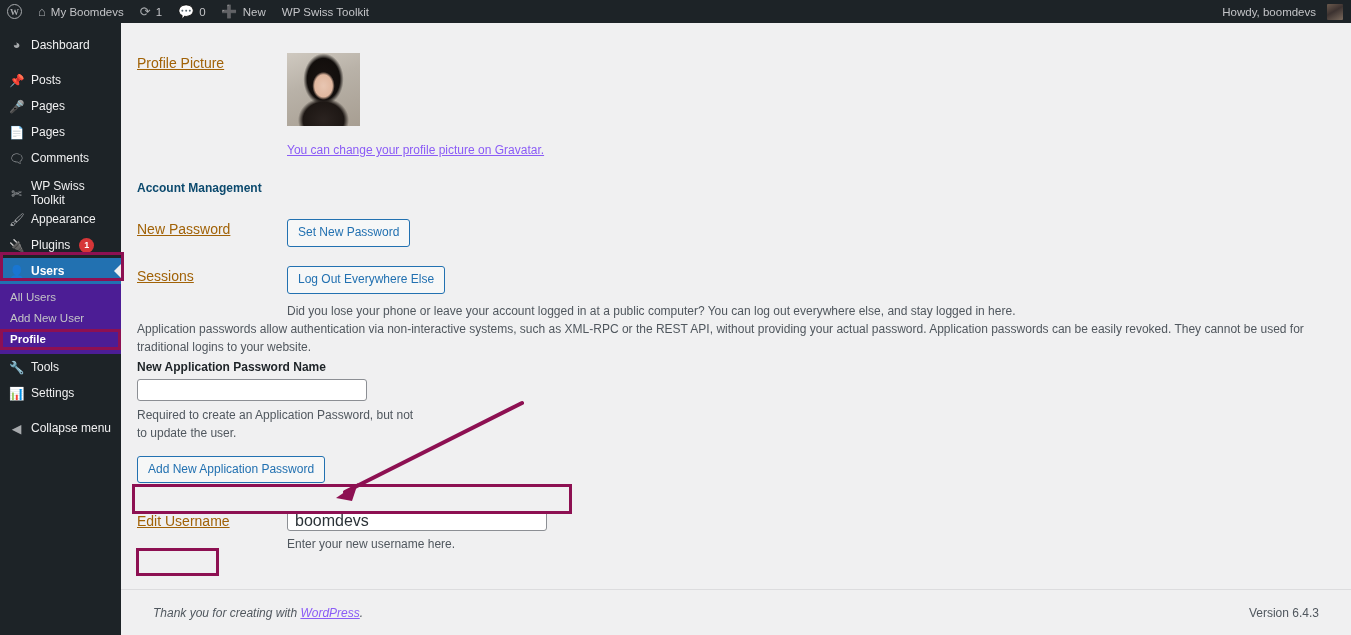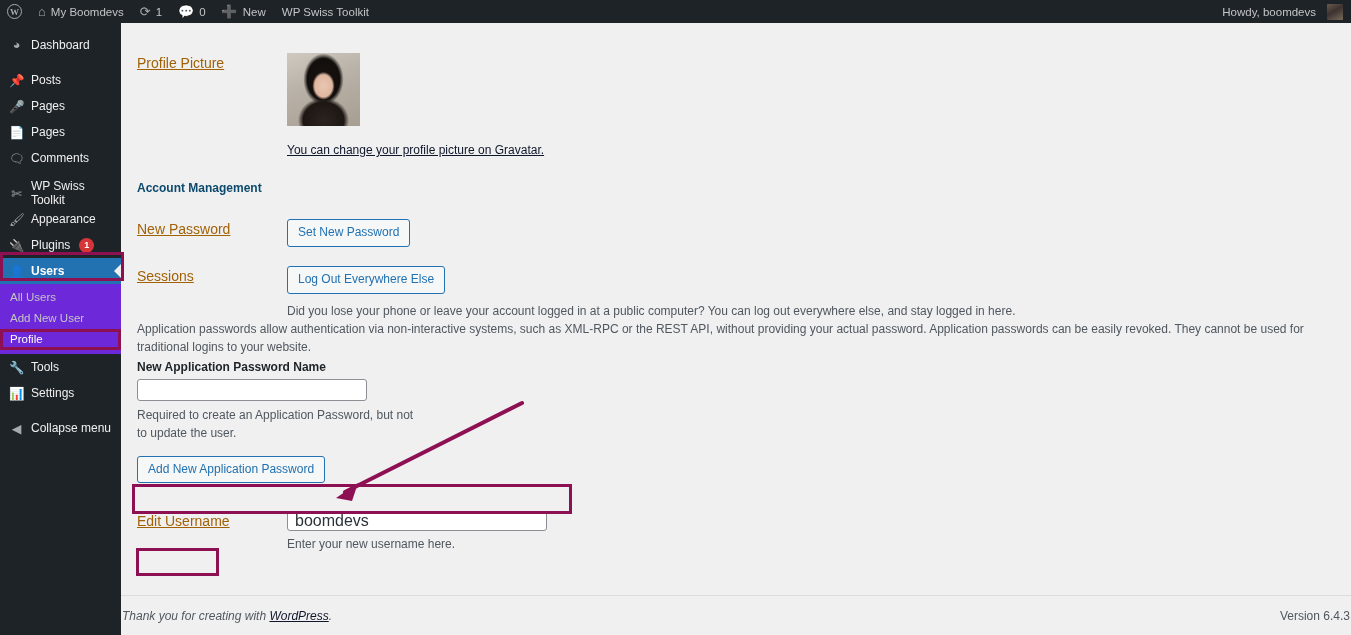--- a/index.html
+++ b/index.html
@@ -72,27 +72,27 @@
     margin-top: -7px;
     border-style: solid; border-width: 7px 7px 7px 0;
     border-color: transparent #f0f0f1 transparent transparent;
   }
   .badge {
     background: #d63638; color: #fff;
     border-radius: 9px; font-size: 9px; font-weight: 600;
     min-width: 15px; height: 15px; line-height: 15px;
     text-align: center; padding: 0 4px; margin-left: 2px;
   }
-  #submenu { background: #6d28d9; padding: 3px 0 4px 0; }
+  #submenu { background: #4c1d95; padding: 3px 0 4px 0; }
   .submenu-item {
     height: 21px; line-height: 21px;
     padding-left: 10px; color: #c3c4c7; font-size: 11.5px;
     cursor: pointer; position: relative;
   }
-  .submenu-item.current { color: #fff; font-weight: 400; }
+  .submenu-item.current { color: #fff; font-weight: 700; }
 
   
   .hl {
     position: absolute;
     border: 3px solid #8d1052;
     pointer-events: none;
     z-index: 60;
   }
   #hl-users   { left: 0px;   top: 252px; width: 124px; height: 29px; }
   #hl-profile { left: 0px;   top: 329px; width: 121px; height: 21px; }
@@ -130,21 +130,21 @@
   .desc { font-size: 12px; color: #50575e; line-height: 1.5; }
 
   .avatar-img {
     width: 73px; height: 73px; display: block;
     background:
       radial-gradient(ellipse 16px 20px at 50% 45%, #e8c6b2 0%, #e0b79f 55%, rgba(224,183,159,0) 70%),
       radial-gradient(ellipse 34px 30px at 50% 92%, #2b2320 0%, #1d1714 60%, rgba(29,23,20,0) 75%),
       radial-gradient(ellipse 28px 36px at 50% 36%, #1a1412 0%, #120e0c 58%, rgba(18,14,12,0) 72%),
       linear-gradient(160deg,#cfc9c0 0%, #b9b2a8 40%, #a79e92 100%);
   }
-  .link { color: #0f172a; text-decoration: underline; cursor: pointer; font-size: 12px; }
+  .link { color: #8b5cf6; text-decoration: underline; cursor: pointer; font-size: 12px; }
 
   .btn-secondary {
     display: inline-block;
     background: #f6f7f7;
     border: 1px solid #2271b1;
     color: #2271b1;
     border-radius: 3px;
     font-size: 12px;
     padding: 4px 10px 5px 10px;
     cursor: pointer;
@@ -161,24 +161,24 @@
     padding: 3px 7px;
     font-family: "Liberation Sans", sans-serif;
     outline: none;
   }
 
   .field-label { font-size: 12px; font-weight: 600; color: #1d2327; }
 
   
   #footer {
     position: absolute; left: 0; right: 0; bottom: 0;
-    height: 40px;
+    height: 46px;
     border-top: 1px solid #dcdcde;
     display: flex; align-items: center;
-    padding: 0 1px;
+    padding: 0 32px;
     font-size: 12px; color: #50575e;
   }
   #footer .thanks { font-style: italic; }
   #footer .ver { margin-left: auto; font-style: normal; }
 
   
   #arrow-svg {
     position: absolute; left: 0; top: 0;
     width: 1351px; height: 635px;
     pointer-events: none; z-index: 55;

